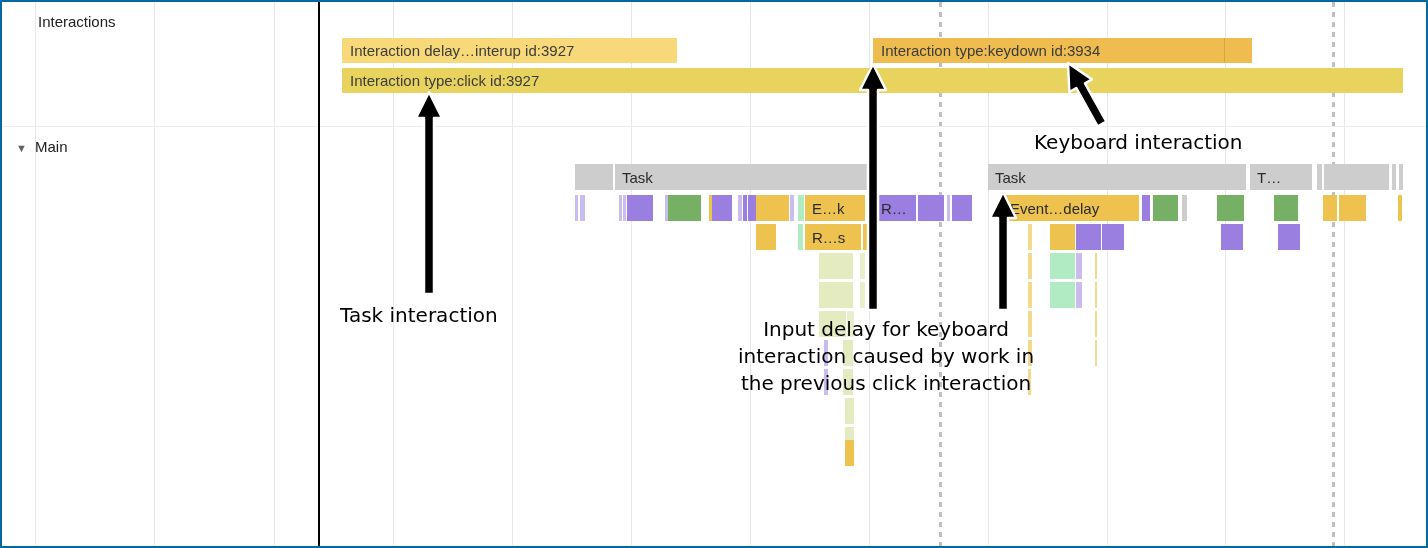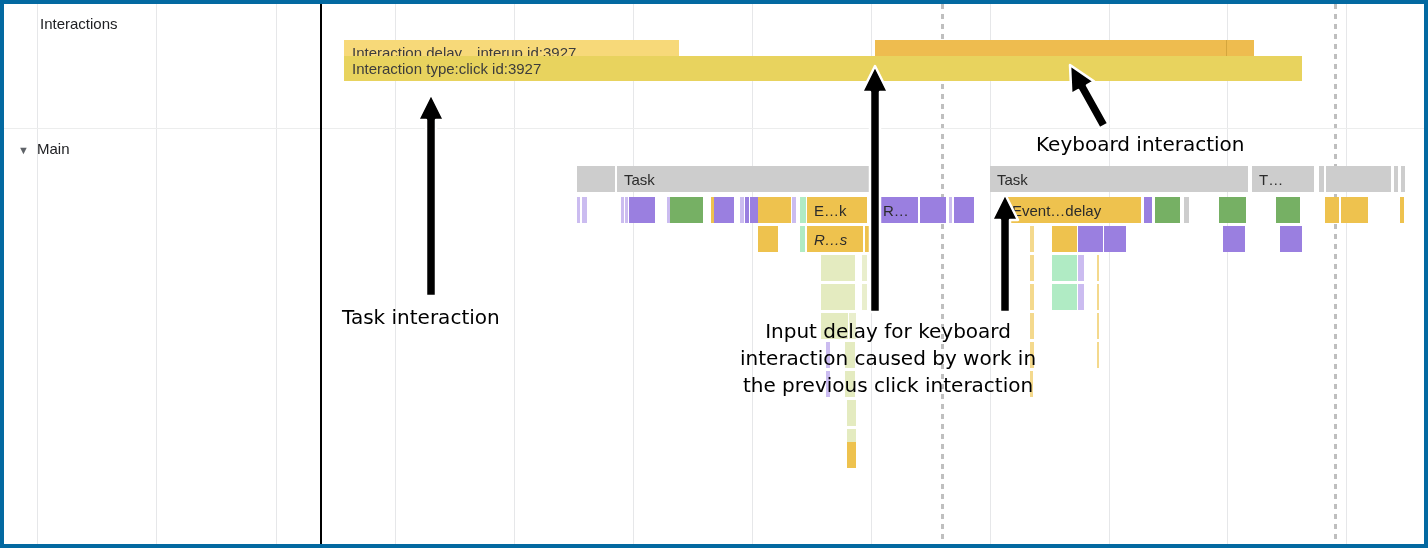--- a/index.html
+++ b/index.html
@@ -6,21 +6,21 @@
   html, body {
     width: 1428px; height: 548px;
     background: #ffffff;
     font-family: "Liberation Sans", sans-serif;
     overflow: hidden;
   }
   #root {
     position: relative;
     width: 1428px; height: 548px;
     background: #ffffff;
-    border: 4px solid #0369a1;
+    border: 2px solid #0369a1;
     overflow: hidden;
   }
 
   
   .gridline {
     position: absolute; top: 0; bottom: 0; width: 1px;
     background: #e6e7e9;
   }
   .gridline.dashed {
     width: 3px; background: none;
@@ -110,23 +110,24 @@
   <div class="track-label" id="label-interactions" style="left: 36px; top: 11px;">Interactions</div>
 
   <span class="caret" id="caret-main" style="left: 14px; top: 140px;">▼</span>
   <div class="track-label" id="label-main" style="left: 33px; top: 136px;">Main</div>
 
   <div id="interactions-layer">
       <div class="ibar" style="left: 340px; top: 36px; width: 335px; height: 25px; background: rgb(247, 217, 121);">
         <span>Interaction delay…interup id:3927</span>
       </div>
       <div class="ibar" style="left: 871px; top: 36px; width: 379px; height: 25px; background: rgb(238, 188, 79);">
+        <span>Interaction type:keydown id:3934</span>
         <div class="inner-div" style="left: 351px;"></div>
       </div>
-      <div class="ibar" style="left: 340px; top: 52px; width: 958px; height: 25px; background: rgb(232, 211, 94);">
+      <div class="ibar" style="left: 340px; top: 66px; width: 1061px; height: 25px; background: rgb(232, 211, 94);">
         <span>Interaction type:click id:3927</span>
       </div>
     </div>
 
   <div id="flame-layer">
       <div class="fblock" style="left: 573px; top: 162px; width: 38px; height: 26px; background: rgb(205, 205, 205);"></div>
       <div class="fblock lab" style="left: 613px; top: 162px; width: 255px; height: 26px; background: rgb(205, 205, 205);">
         <span>Task</span>
       </div>
       <div class="fblock lab" style="left: 986px; top: 162px; width: 258px; height: 26px; background: rgb(205, 205, 205);">
@@ -170,21 +171,21 @@
       <div class="fblock" style="left: 1140px; top: 193px; width: 8px; height: 26px; background: rgb(154, 127, 224);"></div>
       <div class="fblock" style="left: 1151px; top: 193px; width: 25px; height: 26px; background: rgb(118, 176, 100);"></div>
       <div class="fblock" style="left: 1180px; top: 193px; width: 5px; height: 26px; background: rgb(205, 205, 205);"></div>
       <div class="fblock" style="left: 1215px; top: 193px; width: 27px; height: 26px; background: rgb(118, 176, 100);"></div>
       <div class="fblock" style="left: 1272px; top: 193px; width: 24px; height: 26px; background: rgb(118, 176, 100);"></div>
       <div class="fblock" style="left: 1321px; top: 193px; width: 14px; height: 26px; background: rgb(238, 194, 78);"></div>
       <div class="fblock" style="left: 1337px; top: 193px; width: 27px; height: 26px; background: rgb(238, 194, 78);"></div>
       <div class="fblock" style="left: 1396px; top: 193px; width: 4px; height: 26px; background: rgb(238, 194, 78);"></div>
       <div class="fblock" style="left: 754px; top: 222px; width: 20px; height: 26px; background: rgb(238, 194, 78);"></div>
       <div class="fblock" style="left: 796px; top: 222px; width: 5px; height: 26px; background: rgb(176, 235, 196);"></div>
-      <div class="fblock lab" style="left: 803px; top: 222px; width: 56px; height: 26px; background: rgb(238, 194, 78); font-style: italic;">
+      <div class="fblock lab" style="left: 803px; top: 222px; width: 56px; height: 26px; background: rgb(238, 194, 78);">
         <span>R…s</span>
       </div>
       <div class="fblock" style="left: 861px; top: 222px; width: 4px; height: 26px; background: rgb(238, 194, 78);"></div>
       <div class="fblock" style="left: 866px; top: 222px; width: 4px; height: 26px; background: rgb(233, 238, 204);"></div>
       <div class="fblock" style="left: 1026px; top: 222px; width: 4px; height: 26px; background: rgb(244, 217, 141);"></div>
       <div class="fblock" style="left: 1048px; top: 222px; width: 25px; height: 26px; background: rgb(238, 194, 78);"></div>
       <div class="fblock" style="left: 1074px; top: 222px; width: 25px; height: 26px; background: rgb(154, 127, 224);"></div>
       <div class="fblock" style="left: 1100px; top: 222px; width: 22px; height: 26px; background: rgb(154, 127, 224);"></div>
       <div class="fblock" style="left: 1219px; top: 222px; width: 22px; height: 26px; background: rgb(154, 127, 224);"></div>
       <div class="fblock" style="left: 1276px; top: 222px; width: 22px; height: 26px; background: rgb(154, 127, 224);"></div>

